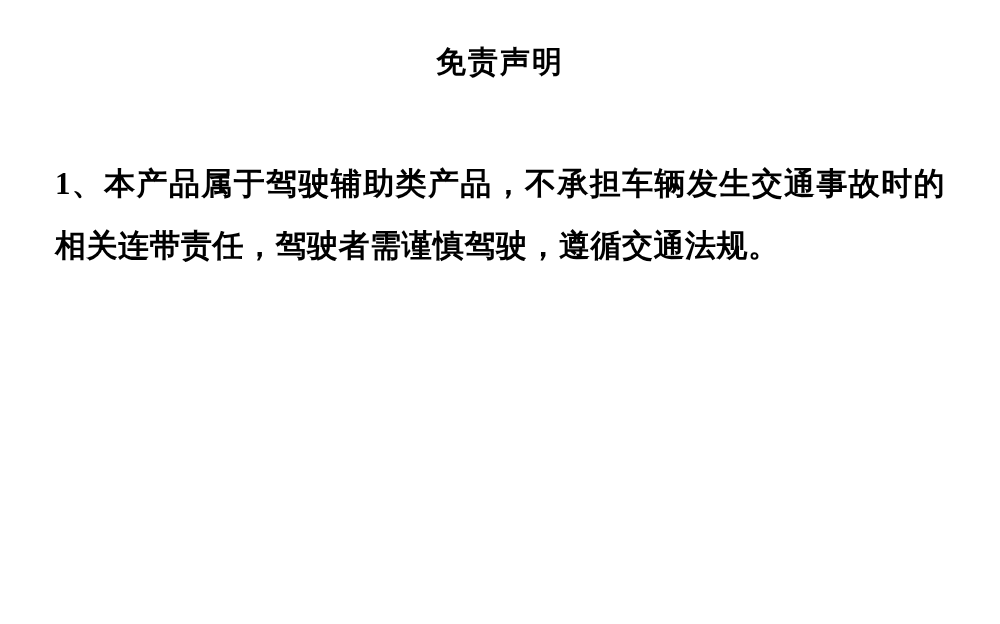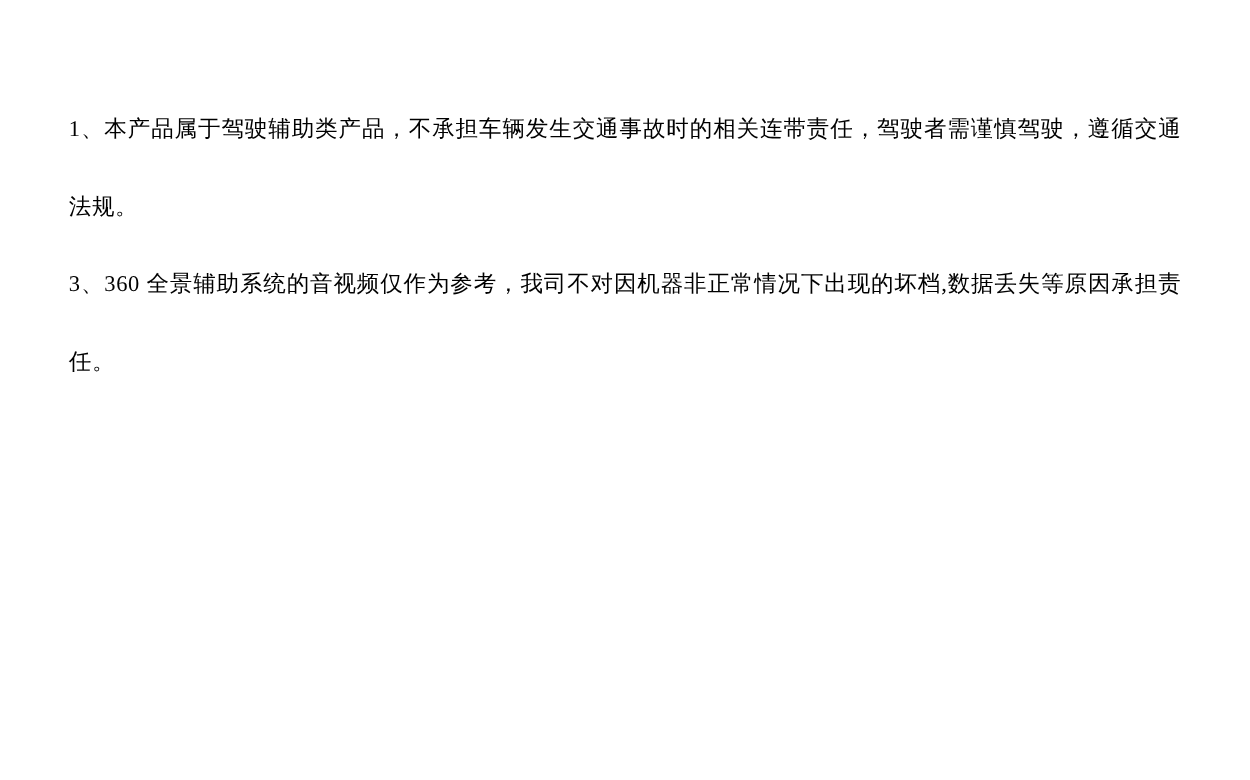--- a/index.html
+++ b/index.html
@@ -29,35 +29,36 @@
     font-weight: bold;
     letter-spacing: 2px;
     line-height: 1.3;
     font-family: "Liberation Serif", "DejaVu Serif", serif;
   }
   .body-block {
     margin-top: 72px;
   }
   .para {
     margin: 0 0 0 0;
-    font-size: 18px;
+    font-size: 31px;
     line-height: 62px;
     text-align: justify;
     text-justify: inter-ideograph;
     letter-spacing: 0.5px;
     font-family: "Liberation Serif", "DejaVu Serif", serif;
+    font-weight: bold;
   }
   .para + .para {
     margin-top: 0px;
   }
 </style>
 </head>
 <body>
 
 <div class="page">
 
+  <h1 class="doc-title">免责声明</h1>
 
   <div class="body-block">
     <p class="para">1、本产品属于驾驶辅助类产品，不承担车辆发生交通事故时的相关连带责任，驾驶者需谨慎驾驶，遵循交通法规。</p>
-    <p class="para">3、360 全景辅助系统的音视频仅作为参考，我司不对因机器非正常情况下出现的坏档,数据丢失等原因承担责任。</p>
   </div>
 
 </div>
 
 </body></html>

